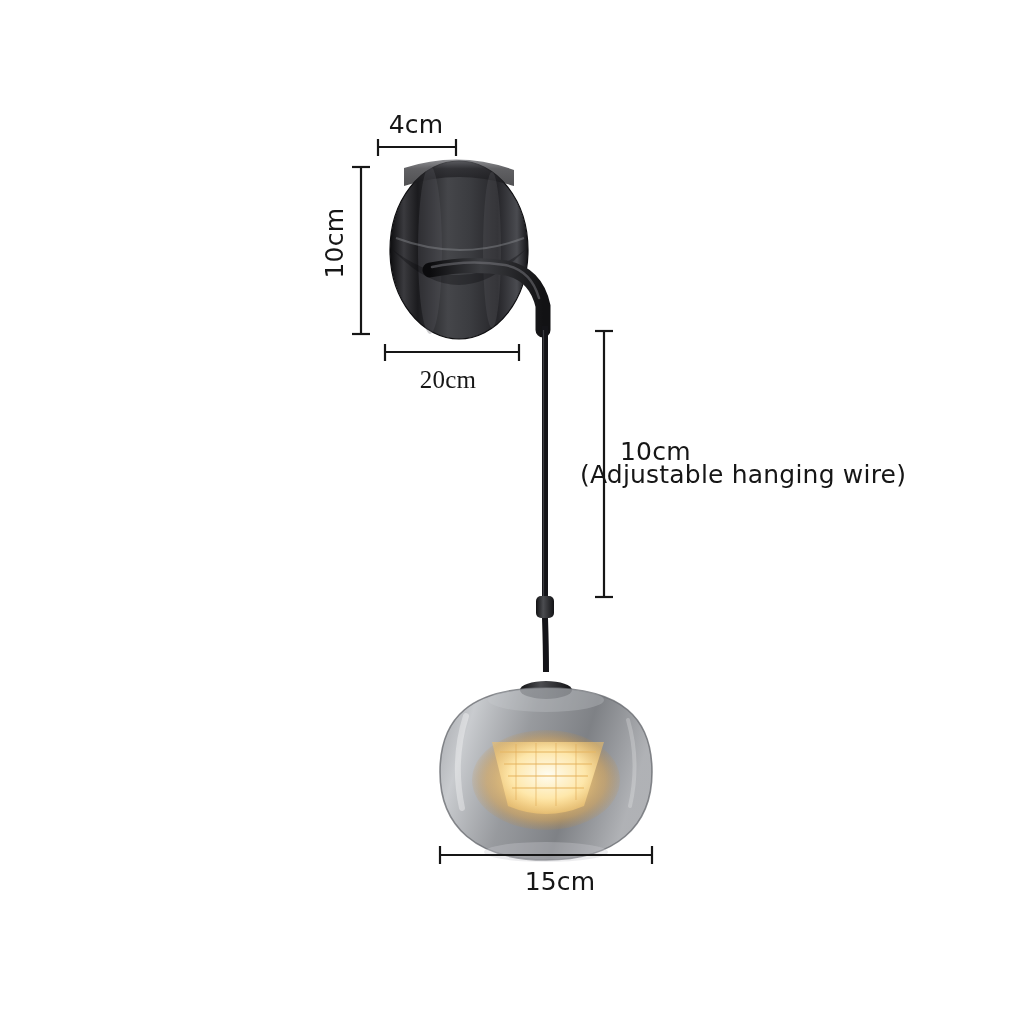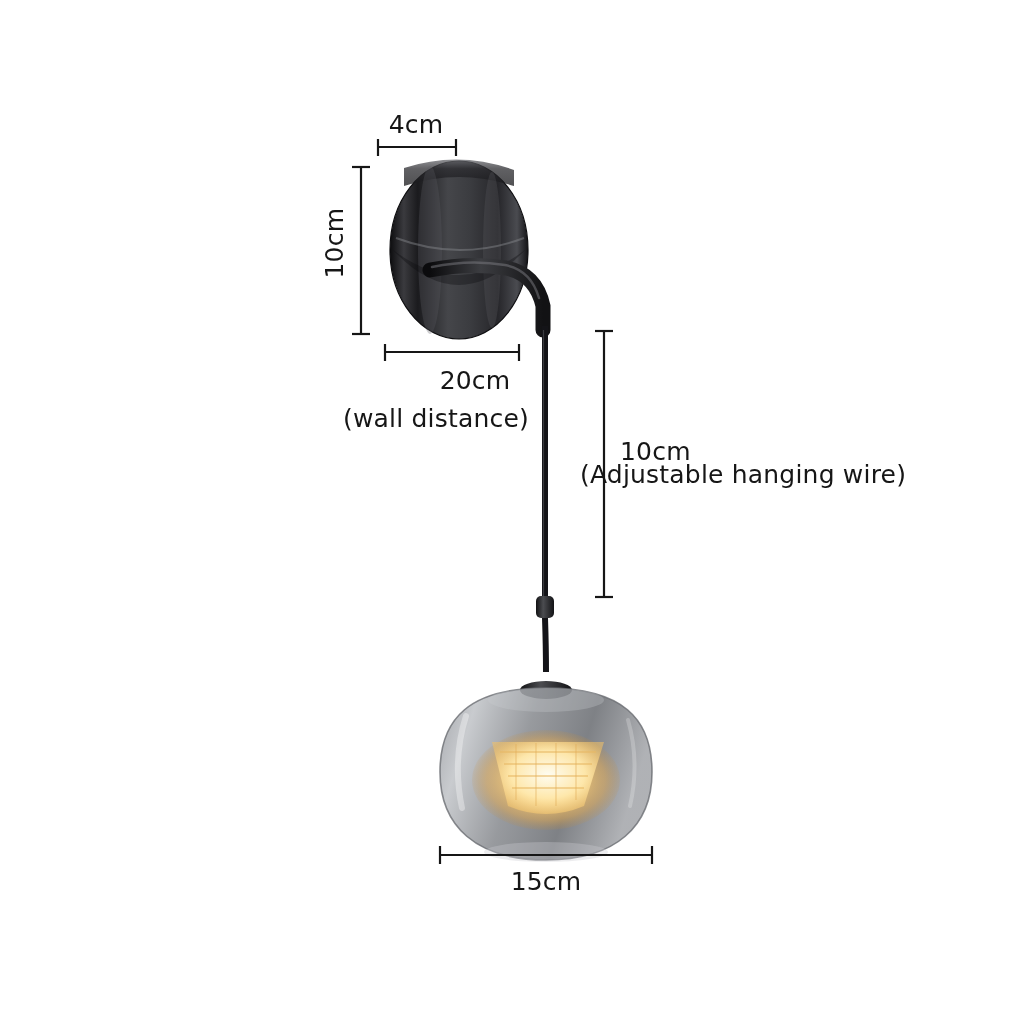--- a/index.html
+++ b/index.html
@@ -175,23 +175,22 @@
         <line x1="440" y1="846" x2="440" y2="864"></line>
         <line x1="652" y1="846" x2="652" y2="864"></line>
       </g>
     </g>
   </svg>
 
   <div class="lbl center" style="left:416px; top:110px;">4cm</div>
 
   <div class="lbl vert" style="left:306px; top:236px; width:56px; text-align:center;">10cm</div>
 
-  <div class="lbl center" style="left:475px; top:366px;">20cm</div>
+  <div class="lbl center" style="left:448px; top:366px;font-family:Liberation Serif, serif;">20cm</div>
 
-  <div class="lbl center" style="left:436px; top:404px;">(wall distance)</div>
 
   <div class="lbl" style="left:620px; top:437px;">10cm</div>
 
   <div class="lbl" style="left:580px; top:460px;">(Adjustable hanging wire)</div>
 
-  <div class="lbl center" style="left:546px; top:867px;">15cm</div>
+  <div class="lbl center" style="left:560px; top:867px;">15cm</div>
 
 </div>
 
 </body></html>

